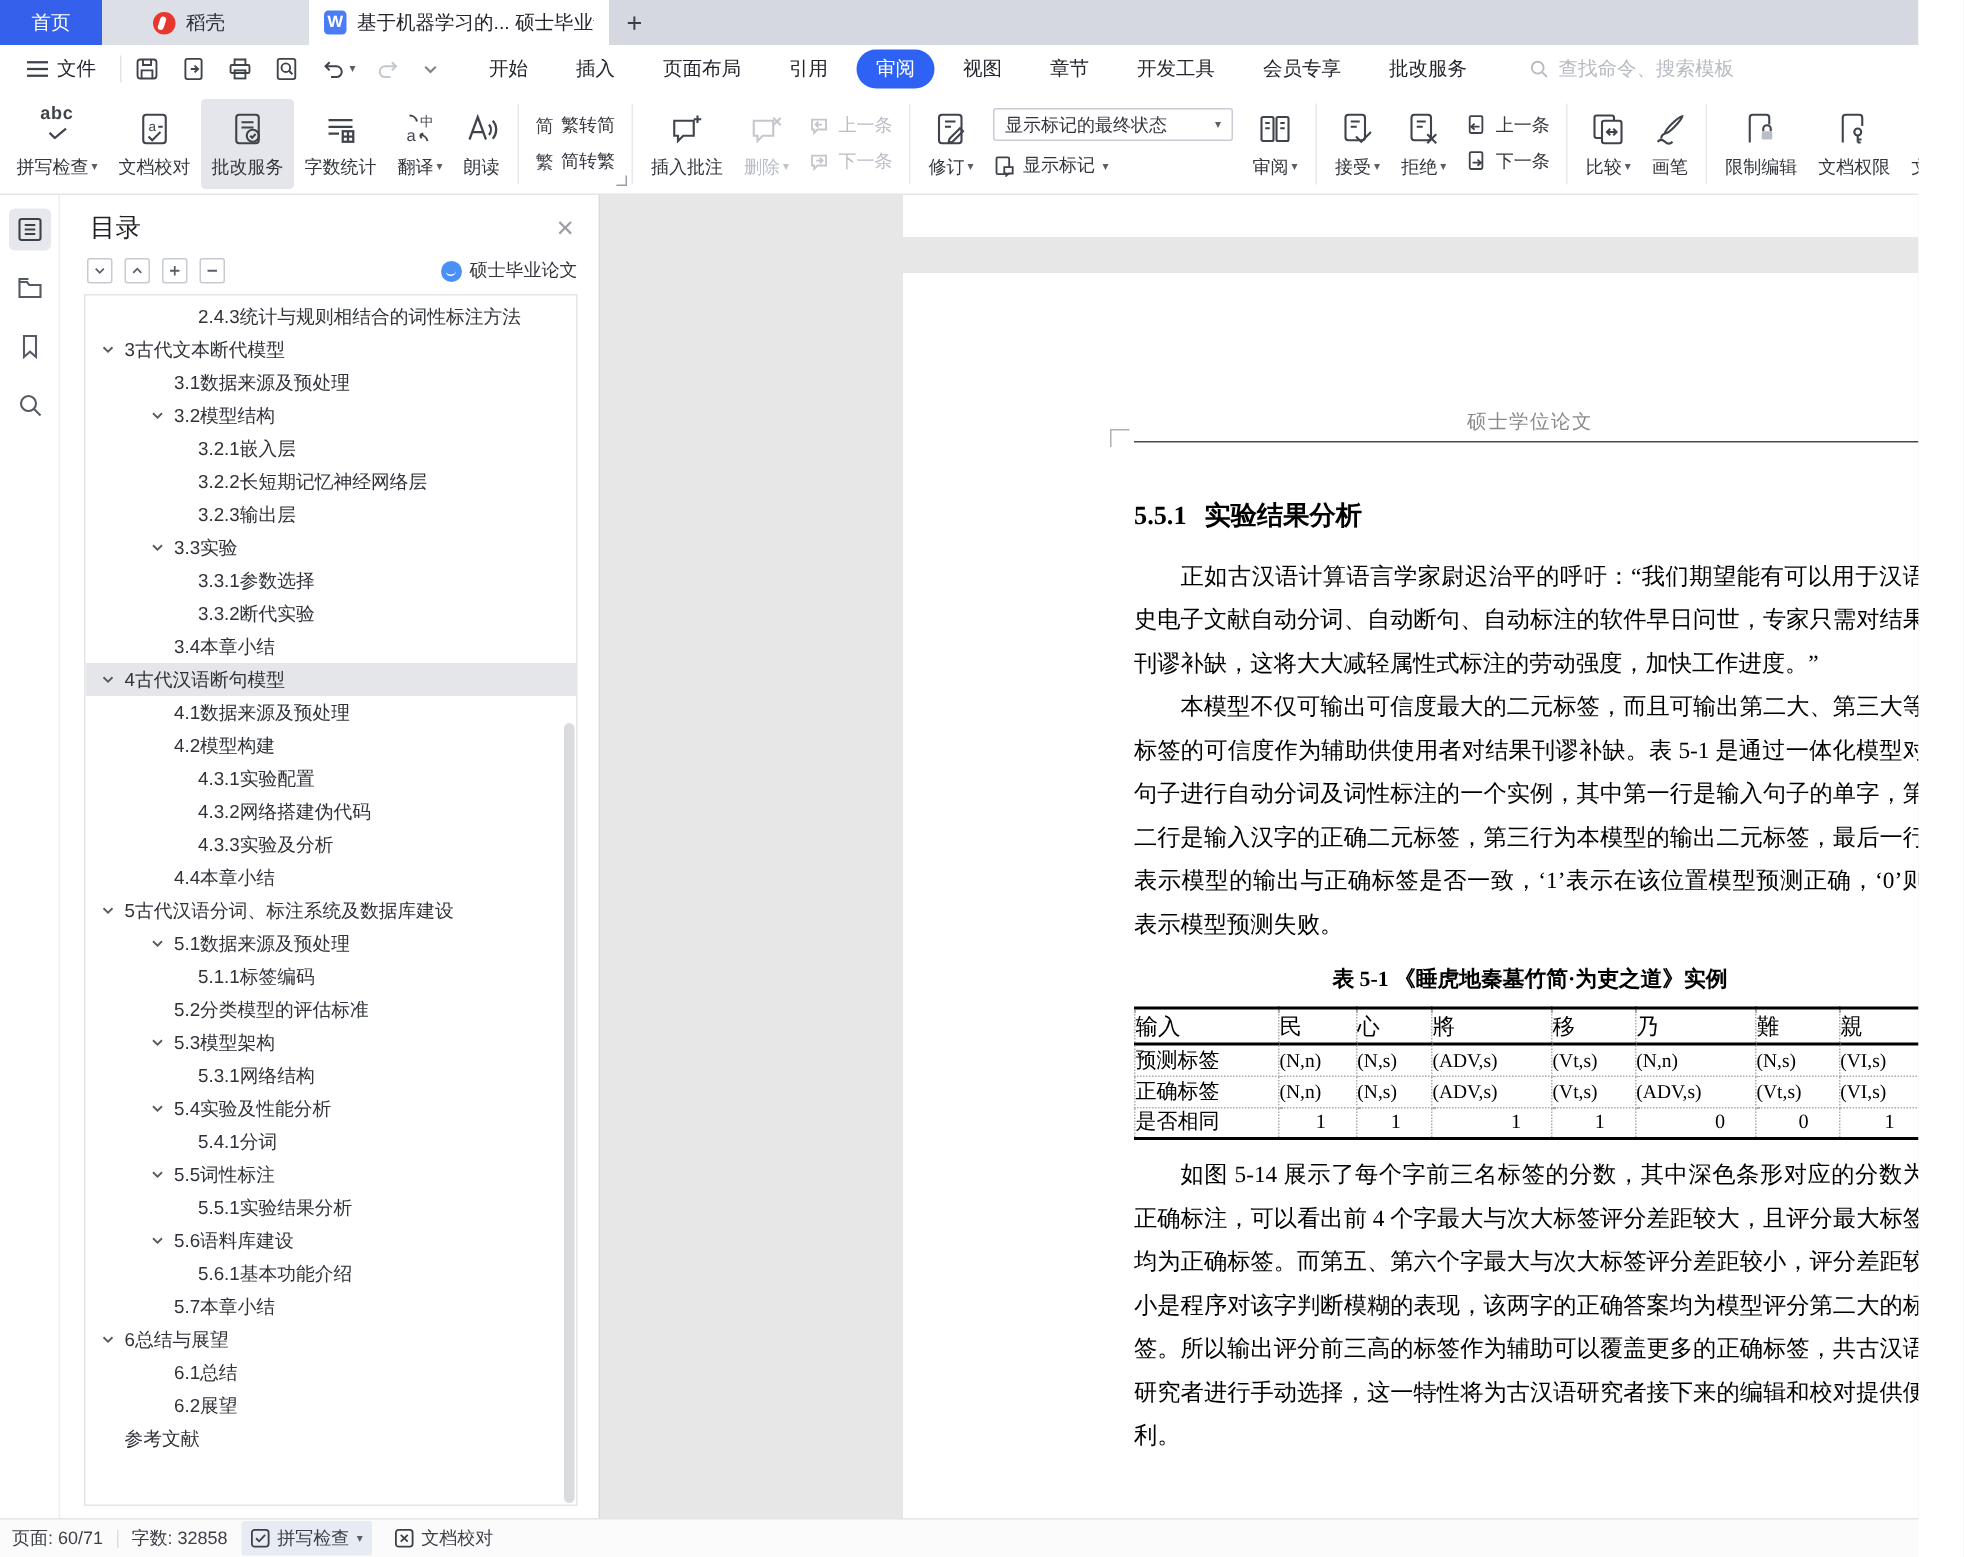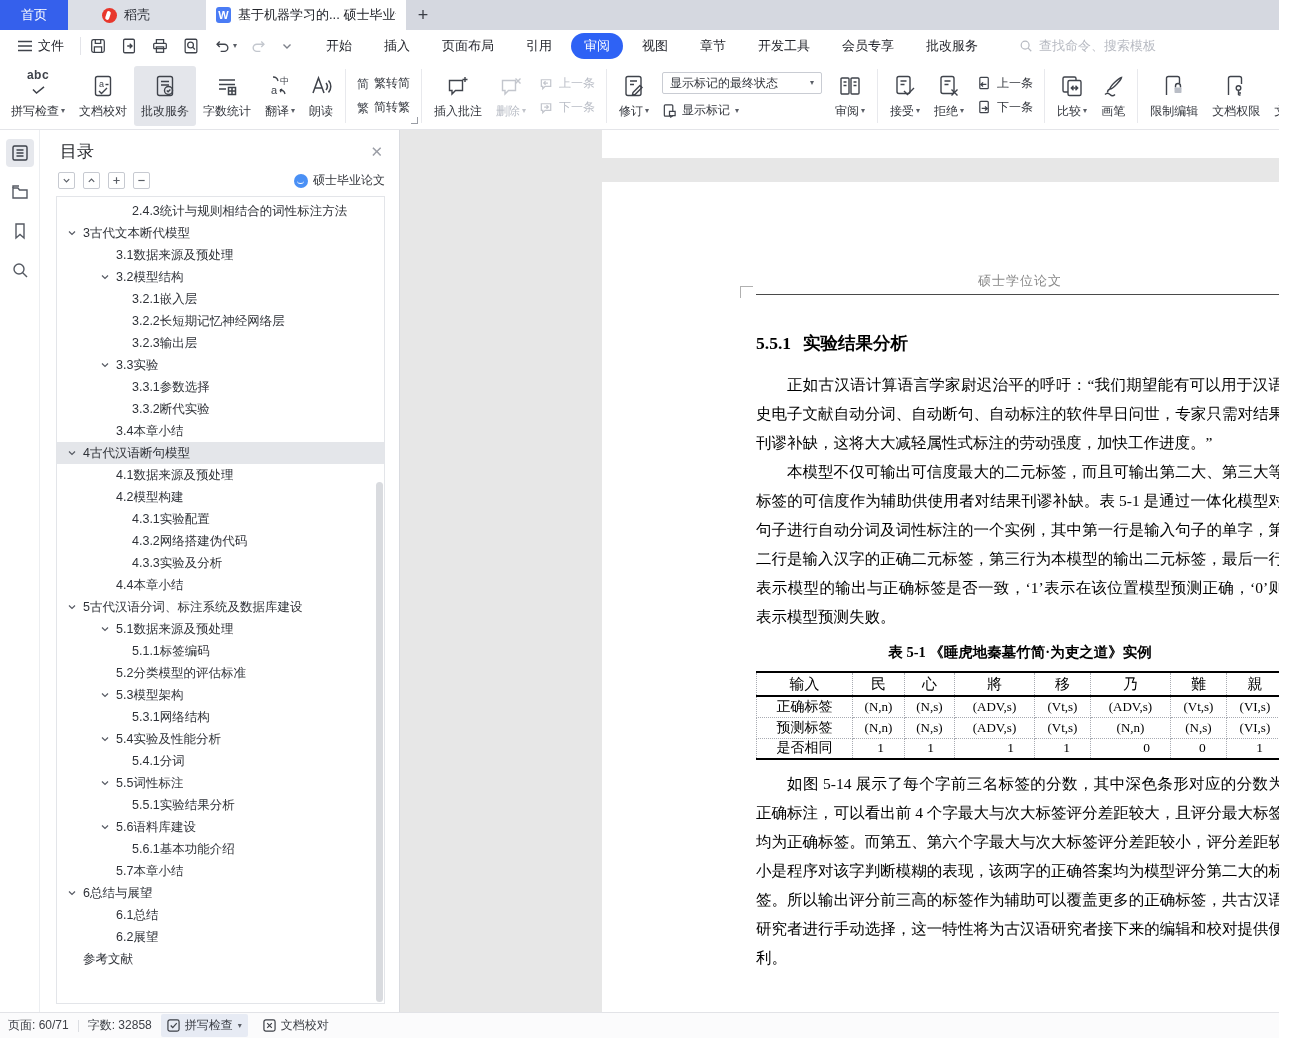--- a/index.html
+++ b/index.html
@@ -104,21 +104,21 @@
   .mark { position:absolute; width:13px; height:12px; }
   .mark.l { left:-16px; top:104px; border-left:1px solid #b0b0b0; border-top:1px solid #b0b0b0; }
   .mark.r { right:-16px; top:104px; border-right:1px solid #b0b0b0; border-top:1px solid #b0b0b0; }
   .doc-heading { margin-top:36px; font-size:17.5px; font-weight:bold; }
   .doc-heading .hnum { margin-right:12px; }
   .para { font-size:15.5px; line-height:29px; text-align:justify; text-indent:2em; }
   .para.p1 { margin-top:15px; }
   .caption { margin-top:12px; text-align:center; font-size:14.5px; font-weight:bold; }
   table.datatable { width:100%; border-collapse:collapse; margin-top:9px;
                     border-top:2px solid #000; border-bottom:2px solid #000; }
-  .datatable th, .datatable td { border:1px dotted #a8abb2; font-weight:normal; text-align:center; }
+  .datatable th, .datatable td { border:1px dotted #a8abb2; font-weight:normal; text-align:left; }
   .datatable thead th { height:24px; font-size:15px; border-bottom:2px solid #000; }
   .datatable thead th:first-child, .datatable td:first-child { width:96px; }
   .datatable tbody td { height:21px; font-size:13px; }
   .datatable tbody td.lbl { font-size:14px; }
   .datatable tr.numrow td:not(.lbl) { text-align:right; padding-right:20px; font-size:13.5px; }
   .para.p3 { margin-top:9px; }
 
   
   .statusbar { height:26px; background:#fbfbfc; border-top:1px solid #e2e3e7;
                display:flex; align-items:center; padding:0 8px; gap:9px; font-size:12px; color:#3d4047; }
@@ -742,37 +742,37 @@
                   <th>心</th>
                   <th>將</th>
                   <th>移</th>
                   <th>乃</th>
                   <th>難</th>
                   <th>親</th>
                 </tr>
               </thead>
             <tbody>
                 <tr>
+                  <td class="lbl">预测标签</td>
+                  <td>(N,n)</td>
+                  <td>(N,s)</td>
+                  <td>(ADV,s)</td>
+                  <td>(Vt,s)</td>
+                  <td>(N,n)</td>
+                  <td>(N,s)</td>
+                  <td>(VI,s)</td>
+                </tr>
+                <tr>
                   <td class="lbl">正确标签</td>
                   <td>(N,n)</td>
                   <td>(N,s)</td>
                   <td>(ADV,s)</td>
                   <td>(Vt,s)</td>
                   <td>(ADV,s)</td>
                   <td>(Vt,s)</td>
-                  <td>(VI,s)</td>
-                </tr>
-                <tr>
-                  <td class="lbl">预测标签</td>
-                  <td>(N,n)</td>
-                  <td>(N,s)</td>
-                  <td>(ADV,s)</td>
-                  <td>(Vt,s)</td>
-                  <td>(N,n)</td>
-                  <td>(N,s)</td>
                   <td>(VI,s)</td>
                 </tr>
                 <tr class="numrow">
                   <td class="lbl">是否相同</td>
                   <td>1</td>
                   <td>1</td>
                   <td>1</td>
                   <td>1</td>
                   <td>0</td>
                   <td>0</td>

